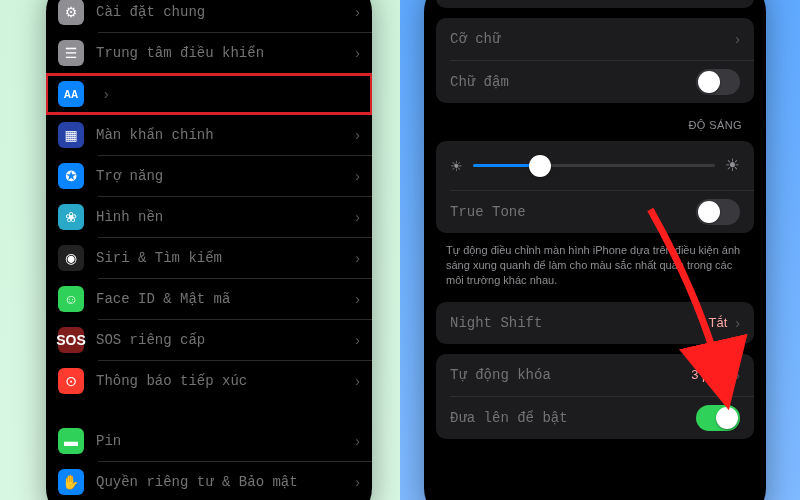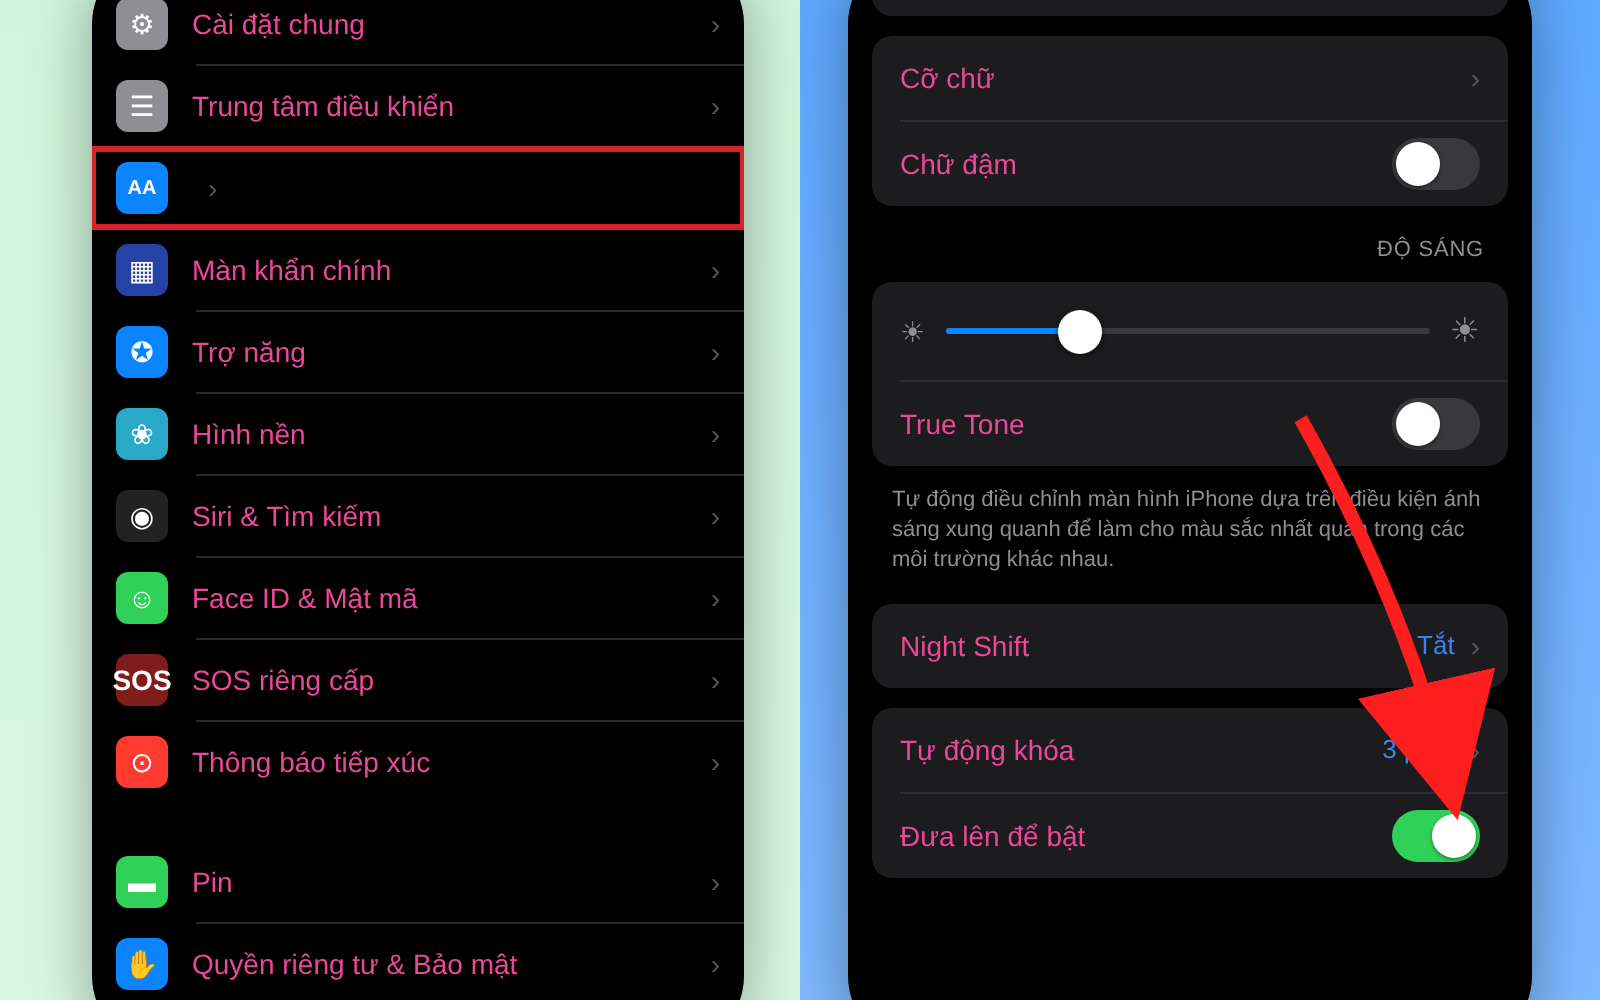--- a/index.html
+++ b/index.html
@@ -44,23 +44,23 @@
   }
   .row .icon {
     width: 26px; height: 26px;
     border-radius: 6px;
     display: flex; align-items: center; justify-content: center;
     margin-right: 12px;
     flex: 0 0 26px;
     font-size: 14px;
     color: #fff;
   }
-  .row .label { flex: 1; color: #ec4899; }
+  .row .label { flex: 1; color: #737373; font-family: Liberation Mono, monospace; }
   .chev { color:#5a5a5e; margin-left:8px; }
-  .valtext { color:#3b82f6; font-size:13px; }
+  .valtext { color:#fca5a5; font-size:13px; }
 
   .row.highlight { outline: 3px solid #d8222a; outline-offset:-2px; }
 
   
   .group {
     background: #1c1c1e;
     border-radius: 10px;
     margin: 10px 12px;
     overflow: hidden;
   }

